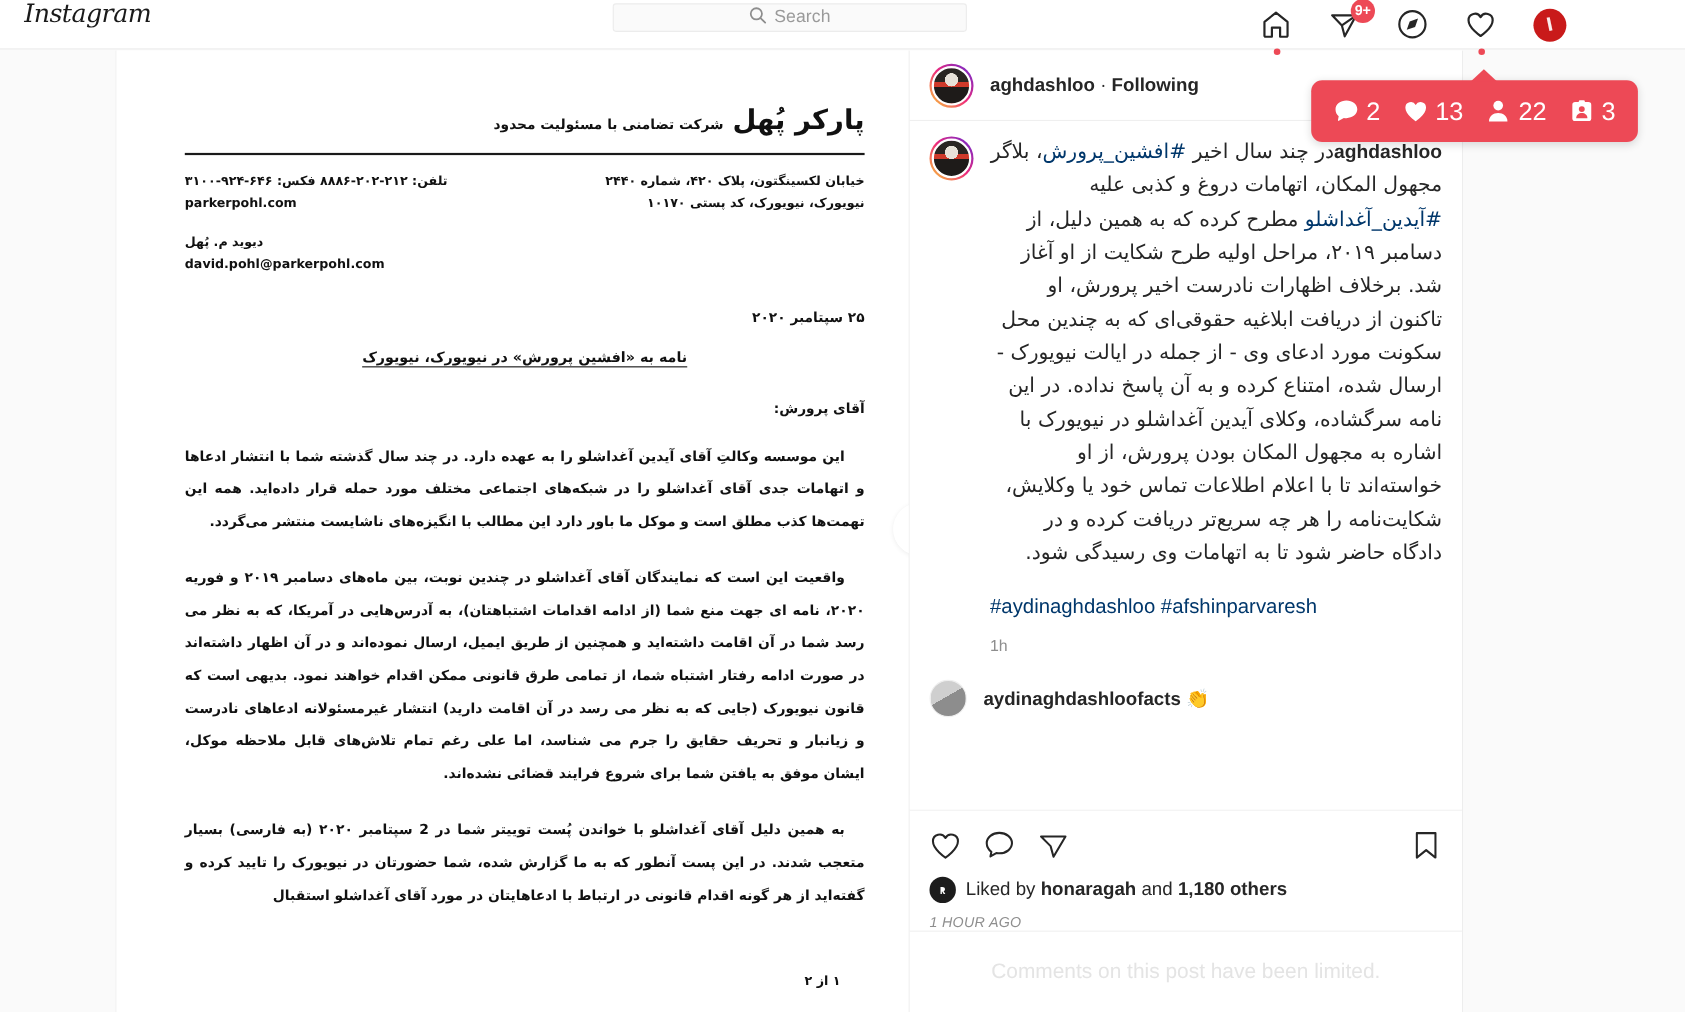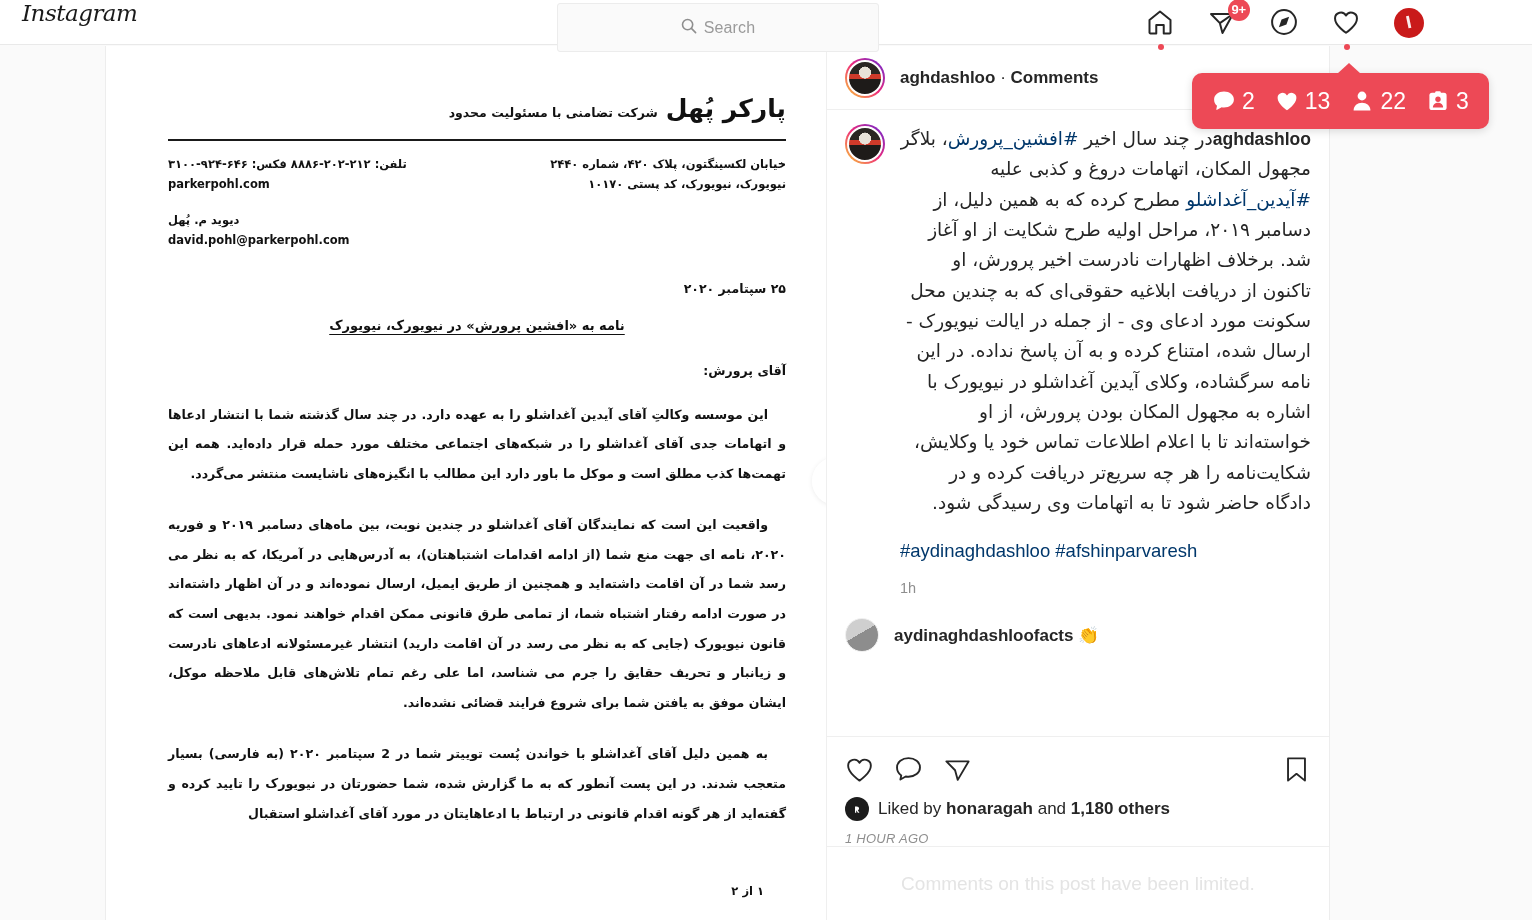--- a/index.html
+++ b/index.html
@@ -20,21 +20,21 @@
     z-index: 40;
   }
   .logo {
     position: absolute; left: 22px; top: 0;
     font-family: "DejaVu Serif", serif;
     font-size: 23px; font-style: italic; font-weight: 400;
     color: #1a1a1a; letter-spacing: -0.5px;
   }
   .searchbox {
     position: absolute; left: 557px; top: 3px;
-    width: 322px; height: 49px;
+    width: 322px; height: 26px;
     background: #fafafa;
     border: 1px solid #ececec;
     border-radius: 3px;
     display: flex; align-items: center; justify-content: center;
     gap: 7px;
     cursor: text;
   }
   .searchbox .s-ico { display: block; }
   .searchbox .s-txt {
     font-size: 16px; color: #9a9a9a; letter-spacing: 0.1px;
@@ -442,21 +442,21 @@
 
   <div class="side">
 
     <div class="post-header">
       <div class="ring">
           <div class="inner"></div>
         </div>
       <div class="ph-name">
         <span>aghdashloo</span>
         <span class="sep">·</span>
-        <span class="follow">Comments</span>
+        <span class="follow">Following</span>
       </div>
     </div>
 
     <div class="caption-scroll">
 
       <div class="cap-row">
         <div class="ring">
             <div class="inner"></div>
           </div>
         <div class="cap-body">

